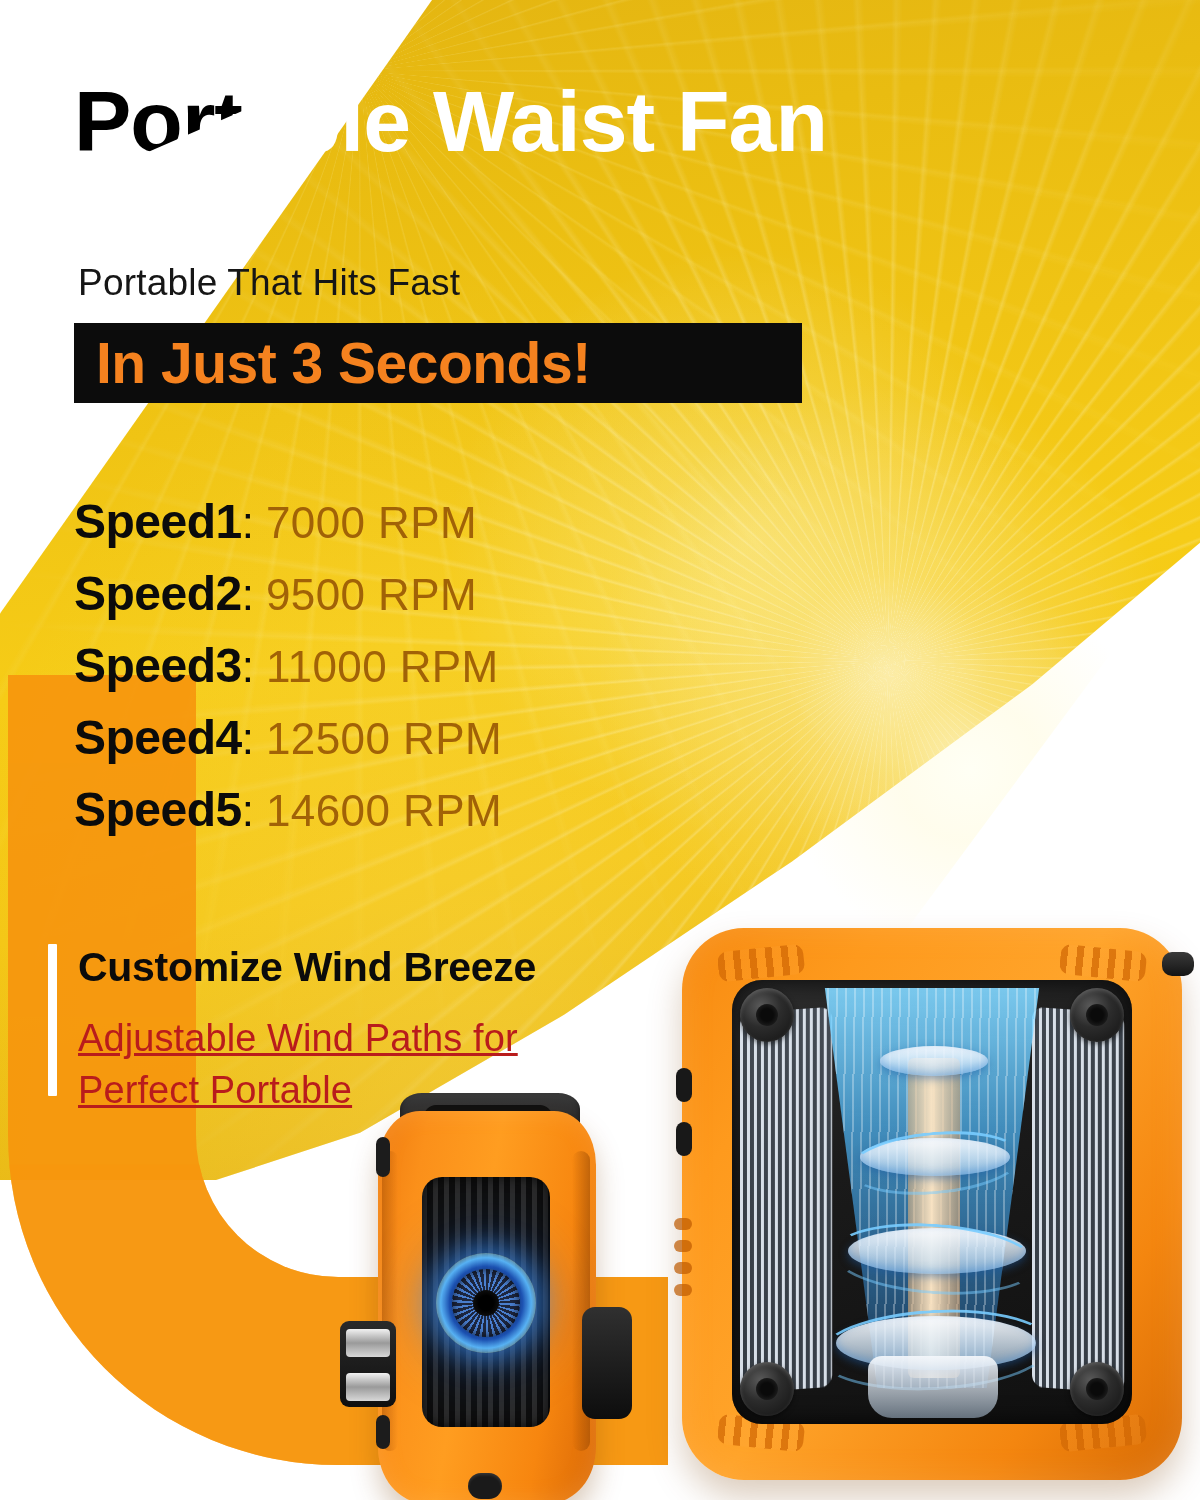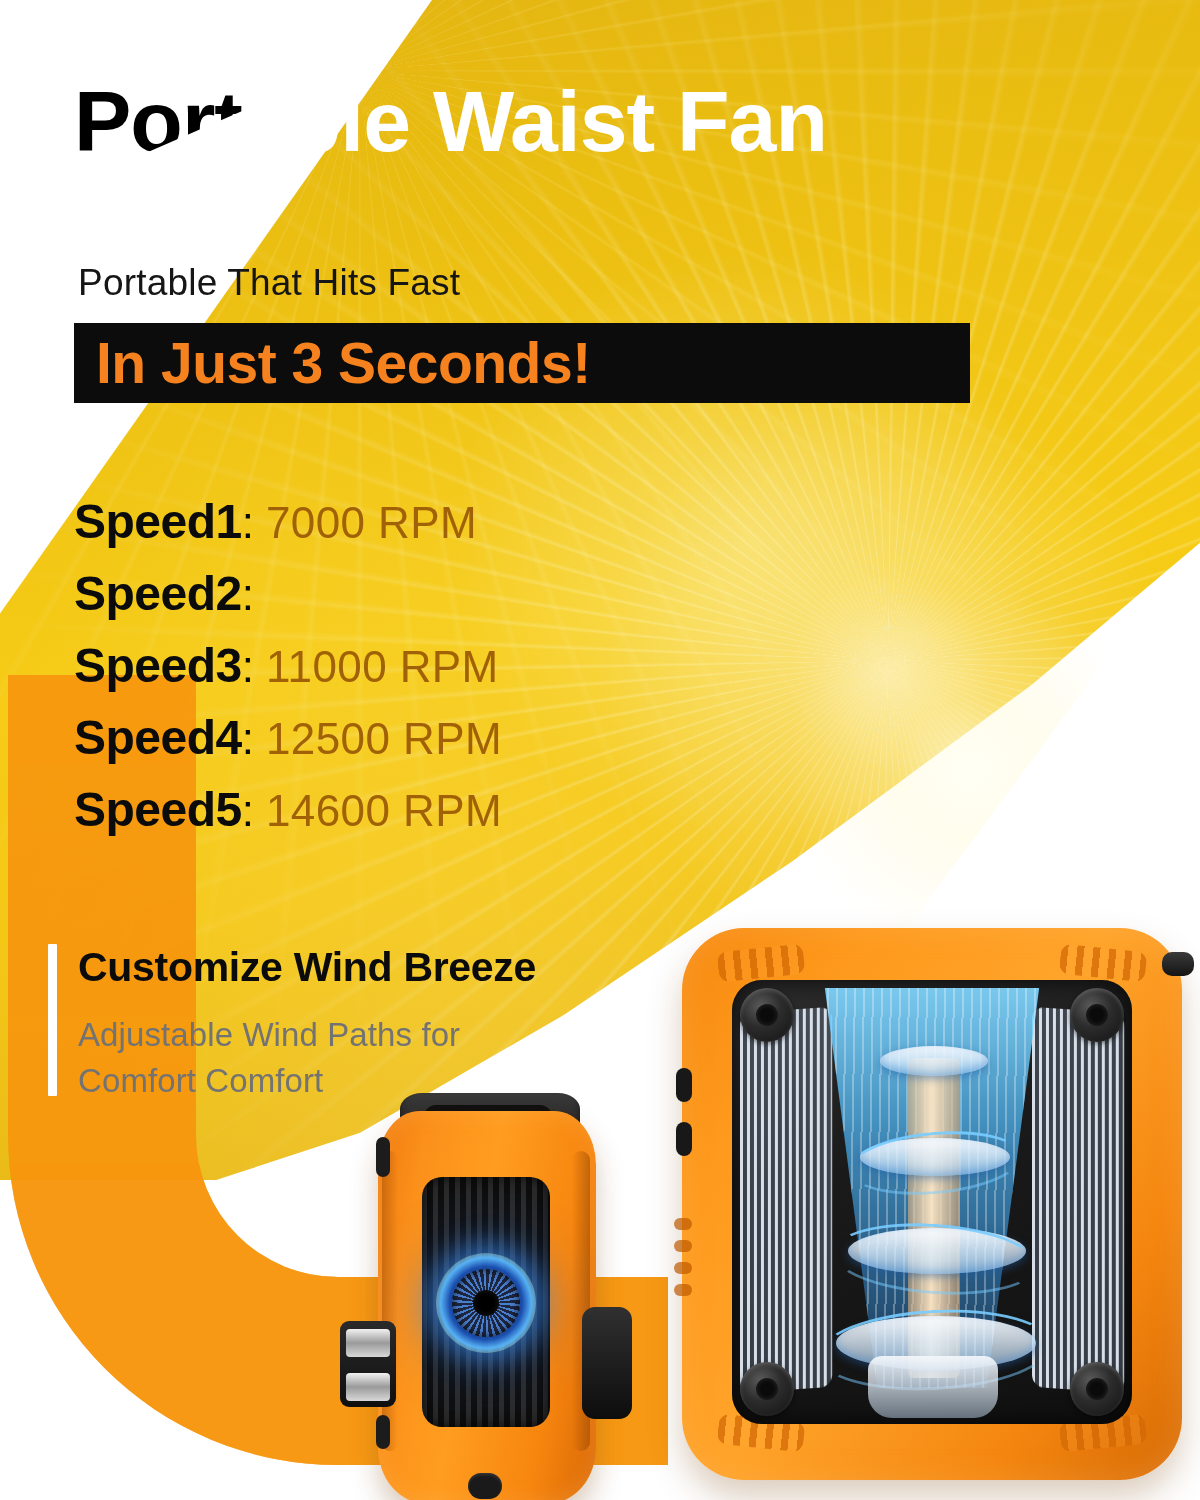--- a/index.html
+++ b/index.html
@@ -121,21 +121,21 @@
   .bar-2{ left:48px; top:944px; height:152px; }
 
   .kicker{
     position:absolute; left:78px; top:262px;
     font-size:37px; font-weight:400; color:#161616;
     letter-spacing:.2px; white-space:nowrap;
   }
 
   .black-banner{
     position:absolute; left:74px; top:323px;
-    width:896px; height:80px;
+    width:728px; height:80px;
     background:#0C0C0C;
     display:flex; align-items:center;
   }
   .black-banner span{
     font-size:57px; font-weight:700; color:#F5821F;
     letter-spacing:-.5px; white-space:nowrap;
     padding-left:22px; line-height:1;
   }
 
   
@@ -155,22 +155,22 @@
   }
 
   
   .feature-title{
     position:absolute; left:78px; top:944px;
     font-size:41px; font-weight:700; color:#0B0B0B;
     letter-spacing:-.3px; white-space:nowrap;
   }
   .feature-sub{
     position:absolute; left:78px; top:1012px;
-    font-size:33px; font-weight:400; color:#737373;
-    line-height:1.38; letter-spacing:.1px;
+    font-size:38px; font-weight:400; color:#b91c1c;
+    line-height:1.38; letter-spacing:.1px;text-decoration:underline;
   }
 
   
 
   .product-wrap{ position:absolute; }
 
   
   .fan-small{ left:340px; top:1085px; width:300px; height:420px; }
 
   .fs-clip{
@@ -390,20 +390,21 @@
 
     <div class="spec-row">
       <span class="spec-label">Speed1</span>
       <span class="spec-colon">:</span>
       <span class="spec-value">7000 RPM</span>
     </div>
 
     <div class="spec-row">
       <span class="spec-label">Speed2</span>
       <span class="spec-colon">:</span>
+      <span class="spec-value">9500 RPM</span>
     </div>
 
     <div class="spec-row">
       <span class="spec-label">Speed3</span>
       <span class="spec-colon">:</span>
       <span class="spec-value">11000 RPM</span>
     </div>
 
     <div class="spec-row">
       <span class="spec-label">Speed4</span>
@@ -416,21 +417,21 @@
       <span class="spec-colon">:</span>
       <span class="spec-value">14600 RPM</span>
     </div>
 
   </div>
 
   <div class="accent-bar bar-2"></div>
   <div class="feature-title">Customize Wind Breeze</div>
   <div class="feature-sub">
     <div>Adjustable Wind Paths for</div>
-    <div>Comfort Comfort</div>
+    <div>Perfect Portable</div>
   </div>
 
   <div class="product-wrap fan-small">
     <div class="fs-clip"></div>
     <div class="fs-clip-in"></div>
     <div class="fs-body"></div>
     <div class="fs-edge-l"></div>
     <div class="fs-edge-r"></div>
     <div class="fs-nub-a"></div>
     <div class="fs-nub-b"></div>

